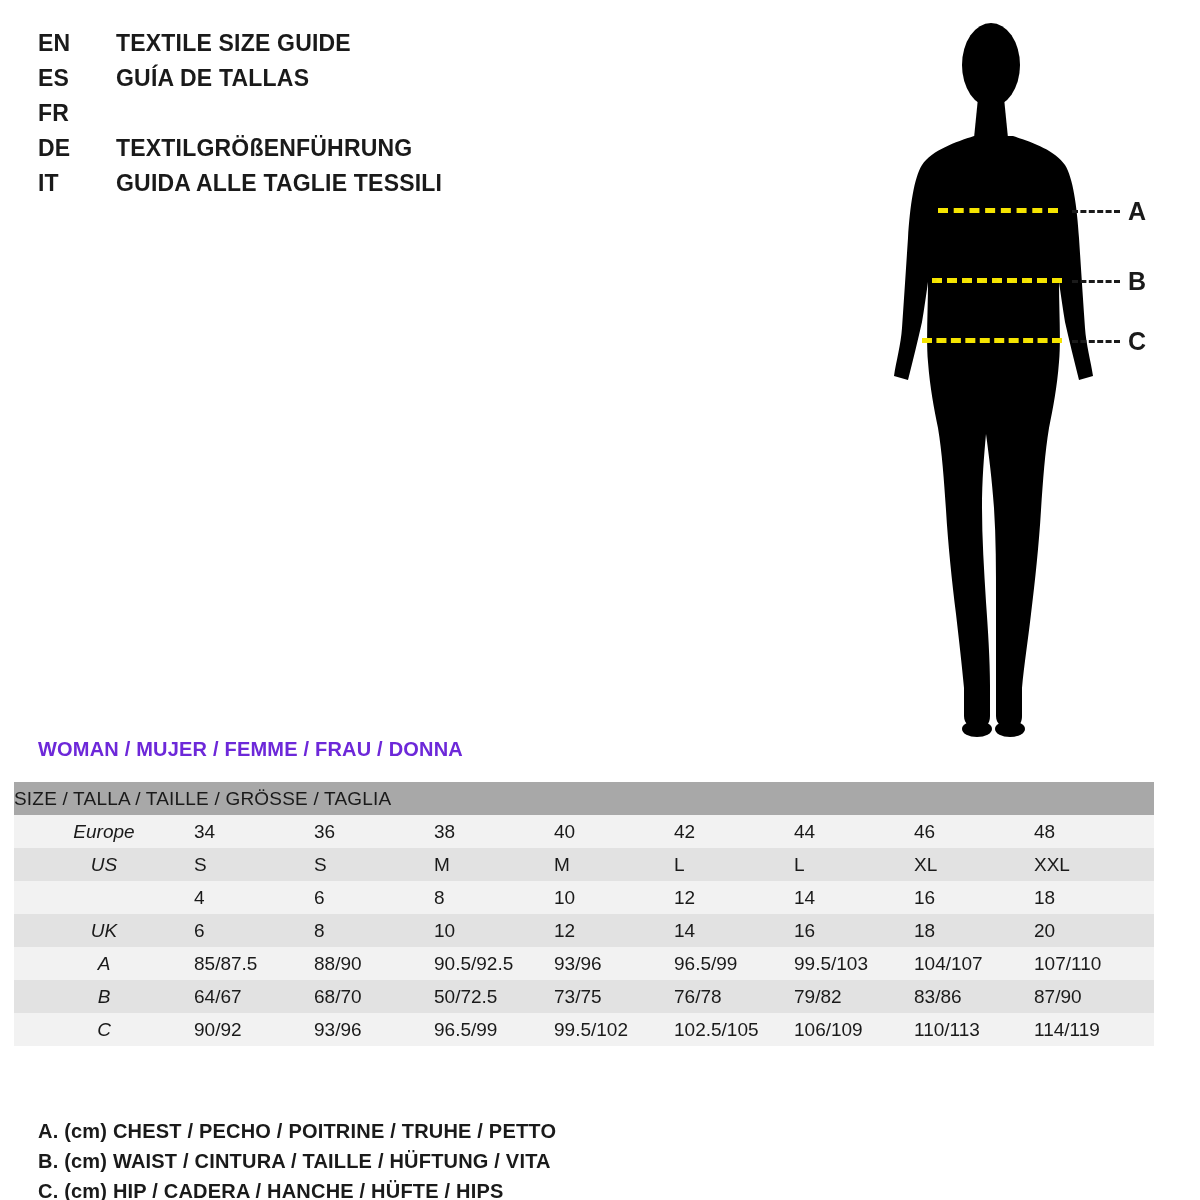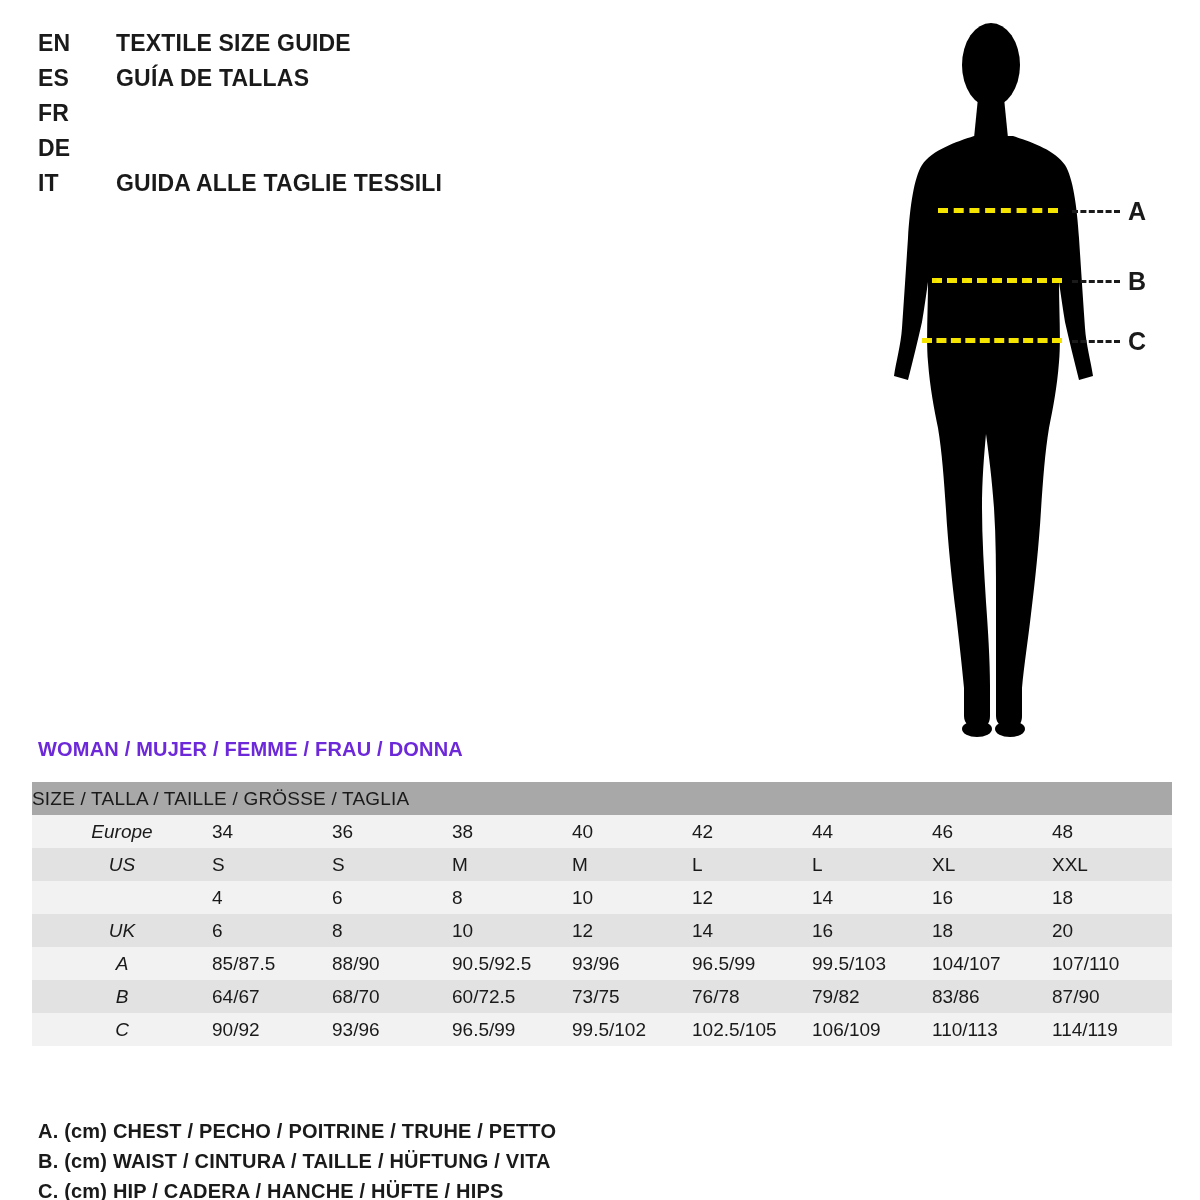--- a/index.html
+++ b/index.html
@@ -94,21 +94,21 @@
     top: 738px;
     left: 38px;
     font-size: 20px;
     font-weight: bold;
     letter-spacing: 0.2px;
     color: #6d28d9;
   }
   table.size-table {
     position: absolute;
     top: 782px;
-    left: 32px;
+    left: 14px;
     width: 1140px;
     border-collapse: collapse;
     font-size: 19px;
     color: #1a1a1a;
   }
   table.size-table th,
   table.size-table td {
     padding: 0;
     height: 33px;
     font-weight: normal;
@@ -159,20 +159,21 @@
   </div>
   <div class="lang-row">
     <span class="lang-code">ES</span>
     <span class="lang-text">GUÍA DE TALLAS</span>
   </div>
   <div class="lang-row">
     <span class="lang-code">FR</span>
   </div>
   <div class="lang-row">
     <span class="lang-code">DE</span>
+    <span class="lang-text">TEXTILGRÖßENFÜHRUNG</span>
   </div>
   <div class="lang-row">
     <span class="lang-code">IT</span>
     <span class="lang-text">GUIDA ALLE TAGLIE TESSILI</span>
   </div>
 </div>
 
 <div class="figure-area">
 
   <svg class="figure-svg" width="250" height="740" viewBox="0 0 250 740">
@@ -305,21 +306,21 @@
       <td class="val">93/96</td>
       <td class="val">96.5/99</td>
       <td class="val">99.5/103</td>
       <td class="val">104/107</td>
       <td class="val">107/110</td>
     </tr>
     <tr class="row-dark">
       <td class="lbl">B</td>
       <td class="val">64/67</td>
       <td class="val">68/70</td>
-      <td class="val">60/72.5</td>
+      <td class="val">50/72.5</td>
       <td class="val">73/75</td>
       <td class="val">76/78</td>
       <td class="val">79/82</td>
       <td class="val">83/86</td>
       <td class="val">87/90</td>
     </tr>
     <tr class="row-light">
       <td class="lbl">C</td>
       <td class="val">90/92</td>
       <td class="val">93/96</td>

